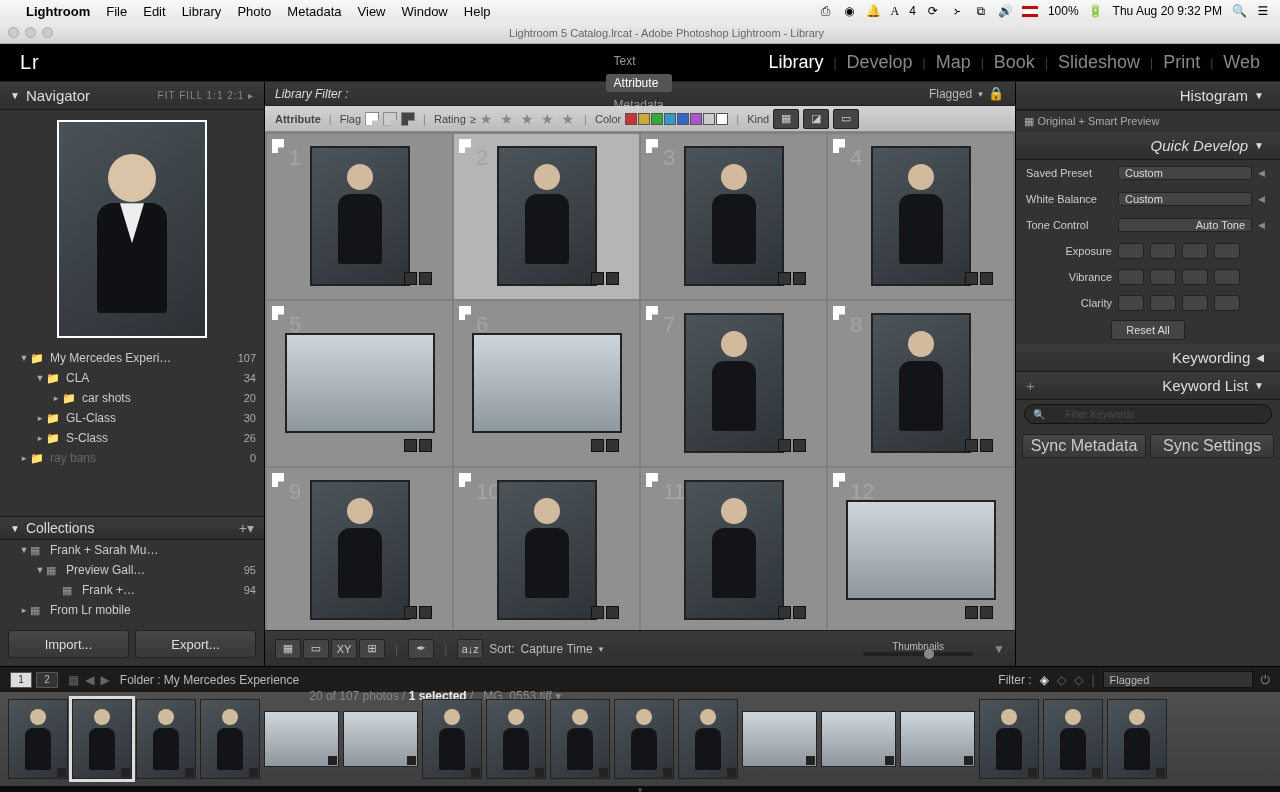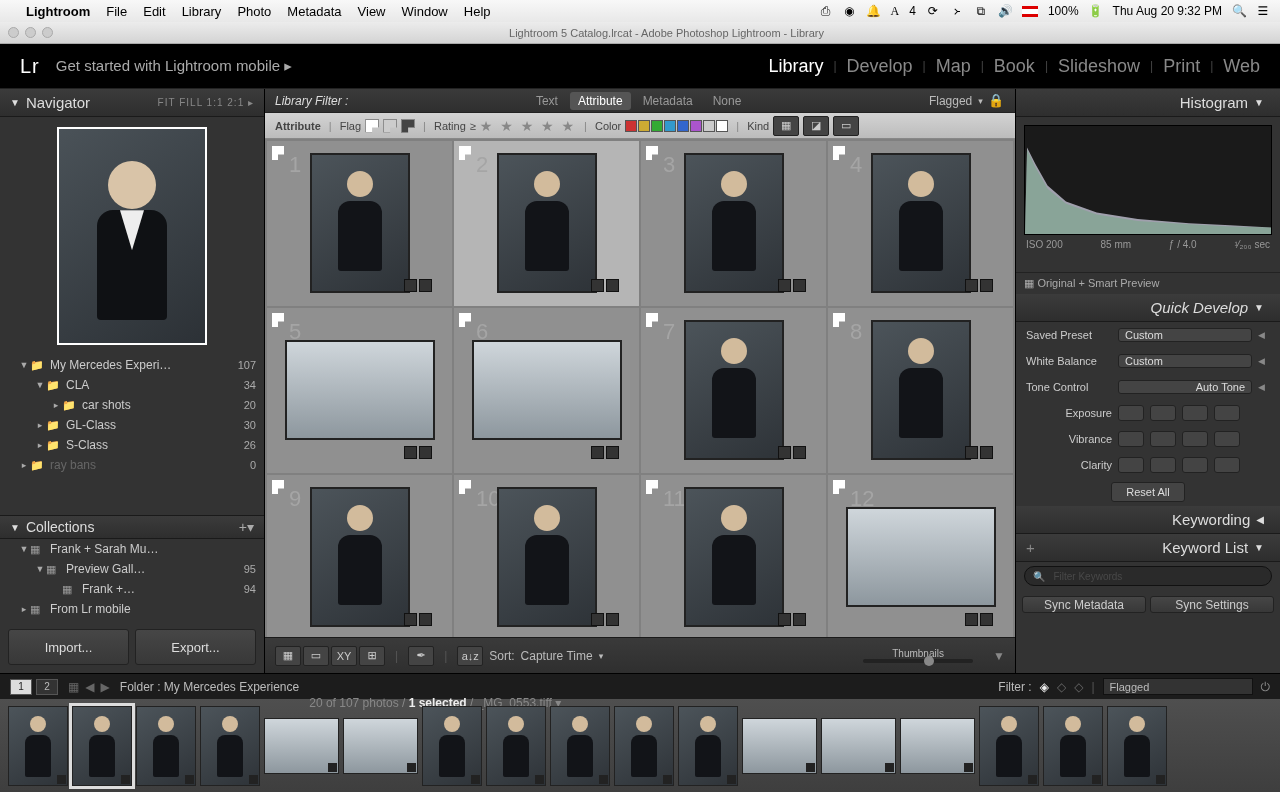--- a/index.html
+++ b/index.html
@@ -15,21 +15,21 @@
 .flag::after{content:"";position:absolute;left:0;top:0;width:100%;height:100%;background:linear-gradient(to bottom,#d00 0 25%,#fff 25% 75%,#d00 75% 100%);}
 .menuicon { width:14px; display:inline-block; text-align:center; }
 
 
 .wtitlebar { height: 22px; background: linear-gradient(#ececec,#d4d4d4); display: flex; align-items: center; padding: 0 8px; font-size: 11px; color: #666; border-bottom:1px solid #aaa;}
 .traffic { display: flex; gap: 6px; margin-right: 8px; }
 .traffic span { width: 11px; height: 11px; border-radius: 50%; background: #ccc; border:1px solid #aaa;}
 .wtitlebar .title { margin: 0 auto; }
 
 
-.appheader { height: 45px; background: #000; display: flex; align-items: center; padding: 0 20px; border-bottom: 1px solid #222; }
+.appheader { height: 38px; background: #000; display: flex; align-items: center; padding: 0 20px; border-bottom: 1px solid #222; }
 .lrlogo { font-size: 20px; font-weight: 300; letter-spacing:1px; color: #fff; margin-right: 16px; }
 .getstarted { font-size: 15px; color: #aaa; }
 .modules { margin-left: auto; display: flex; gap: 4px; align-items: center; }
 .modules .sep { color:#444; padding:0 6px;}
 .modules a { color: #888; font-size: 18px; cursor: pointer; }
 .modules a.active { color: #fff; }
 
 
 .mainrow { display: flex; height: 584px; }
 .leftpanel, .rightpanel { width: 265px; background: #333; display:flex; flex-direction:column; border-right:1px solid #000; }
@@ -51,26 +51,26 @@
 .foldertree .row.dim { color:#666;}
 .foldertree .tri2 { width:12px; font-size:9px; color:#aaa; text-align:center;}
 .foldertree .icn { width:16px; margin-right:4px; font-size:11px; color:#999;}
 .foldertree .cnt { margin-left:auto; color:#aaa; font-size:11px;}
 .foldertree .indent1{padding-left:18px;} .foldertree .indent2{padding-left:34px;} .foldertree .indent3{padding-left:50px;}
 
 .sectionhdr { height:24px; background:linear-gradient(#3b3b3b,#2e2e2e); border-top:1px solid #1a1a1a; border-bottom:1px solid #1a1a1a; display:flex; align-items:center; padding:0 10px; font-size:14px; color:#ddd;}
 .sectionhdr .plus{margin-left:auto; color:#aaa;}
 
 .btnrow { display:flex; gap:6px; padding:8px; background:#333;}
-.pbtn { flex:1; height:36px; background:linear-gradient(#464646,#383838); border:1px solid #222; border-radius:3px; color:#ddd; font-size:13px; cursor:pointer; display:flex; align-items:center; justify-content:center;}
+.pbtn { flex:1; height:28px; background:linear-gradient(#464646,#383838); border:1px solid #222; border-radius:3px; color:#ddd; font-size:13px; cursor:pointer; display:flex; align-items:center; justify-content:center;}
 
 
 .libfilter { height:24px; background:linear-gradient(#3a3a3a,#2f2f2f); display:flex; align-items:center; padding:0 10px; color:#bbb; font-size:12px; border-bottom:1px solid #222;}
 .libfilter .lbl{font-style:italic; color:#ddd;}
-.libfilter .tabs{ margin:0 auto; display:flex; gap:4px;}
+.libfilter .tabs{ margin:0 auto; display:flex; gap:4px;flex-direction:column;}
 .libfilter .tab{ padding:2px 8px; color:#999; border-radius:3px; cursor:pointer;}
 .libfilter .tab.active{ background:#555; color:#fff;}
 .lockwrap { display:flex; align-items:center; gap:6px;}
 .lock { color:#d4a838; font-size:13px;}
 
 .attrbar { height:26px; background:linear-gradient(#d3d3d3,#bcbcbc); display:flex; align-items:center; padding:0 10px; color:#444; font-size:11px; gap:8px; border-bottom:1px solid #888;}
 .attrbar .section { display:flex; align-items:center; gap:4px; }
 .attrbar .divider { color:#888;}
 .attrbar .flagicon { width:14px; height:14px; background:#fff; border:1px solid #888; clip-path:polygon(0 0,100% 0,100% 65%,50% 65%,50% 100%,0 100%,0 0);}
 .stars { color:#888; letter-spacing:2px; font-size:14px;}
@@ -105,21 +105,21 @@
 .qdrow{ display:flex; align-items:center; height:26px; padding:0 10px; gap:6px; color:#ccc;}
 .qdrow .ql{ flex:0 0 86px; font-size:11px; text-align:left;}
 .qdrow .qsel{ flex:1; height:14px; background:#444; border:1px solid #222; border-radius:3px; font-size:11px; padding:0 6px; display:flex; align-items:center; color:#ddd;}
 .qdrow .qbtn{ width:26px; height:16px; background:#444; border:1px solid #222; border-radius:3px;}
 .steprow .ql{text-align:right;}
 .qdrow .tribtn{ width:12px; color:#888; font-size:9px; cursor:pointer;}
 .centerbtn{ height:20px; padding:0 14px; background:#444; border:1px solid #222; border-radius:3px; color:#ddd; font-size:11px; margin:4px auto; display:block; cursor:pointer;}
 .kwinput{ margin:4px 8px; height:20px; background:#2a2a2a; border:1px solid #111; border-radius:10px; font-size:10px; color:#666; padding:0 8px; display:flex; align-items:center;}
 
 .syncrow{ display:flex; gap:4px; padding:6px; background:#333;}
-.syncbtn{ flex:1; height:17px; background:linear-gradient(#464646,#383838); border:1px solid #222; border-radius:3px; color:#ccc; font-size:12px; cursor:pointer;}
+.syncbtn{ flex:1; height:24px; background:linear-gradient(#464646,#383838); border:1px solid #222; border-radius:3px; color:#ccc; font-size:16px; cursor:pointer;}
 
 
 .fsheader{ height:26px; background:#1c1c1c; display:flex; align-items:center; padding:0 10px; color:#bbb; font-size:12px; gap:10px; border-top:1px solid #000;}
 .fsheader .screens{ display:flex; gap:4px;}
 .fsheader .scr{ width:22px; height:16px; background:#333; border:1px solid #555; display:flex; align-items:center; justify-content:center; font-size:10px;}
 .fsheader .scr.active{ background:#ddd; color:#222;}
 .fsheader .navarrows{ display:flex; gap:6px; color:#666;}
 .fsheader .filterright{ margin-left:auto; display:flex; align-items:center; gap:8px;}
 .fsheader .sel{ width:150px; height:17px; background:#333; border:1px solid #111; padding:0 6px; font-size:11px; display:flex; align-items:center;}
 
@@ -173,21 +173,20 @@
   <div class="traffic">
       <span></span>
       <span></span>
       <span></span>
     </div>
   <span class="title">Lightroom 5 Catalog.lrcat - Adobe Photoshop Lightroom - Library</span>
 </div>
 
 <div class="appheader">
   <span class="lrlogo">Lr</span>
-  <span class="getstarted">Get started with Lightroom mobile  ▸</span>
   <div class="modules">
     <a class="active">Library</a>
       <span class="sep">|</span>
     <a>Develop</a>
       <span class="sep">|</span>
     <a>Map</a>
       <span class="sep">|</span>
     <a>Book</a>
       <span class="sep">|</span>
     <a>Slideshow</a>
@@ -503,34 +502,20 @@
       </div>
       <span style="margin-left:10px; color:#888;">▼</span>
     </div>
   </div>
 
   <div class="rightpanel">
     <div class="panelheading" style="justify-content:flex-end;">
       <span>Histogram</span>
       <span class="tri" style="margin-left:6px;">▼</span>
     </div>
-    <div class="histo">
-      <div class="histoplot">
-        <svg viewBox="0 0 240 100" preserveAspectRatio="none">
-          <path d="M0,100 L2,20 L10,35 L22,55 L40,70 L70,80 L110,86 L160,90 L200,92 L240,94 L240,100 Z" fill="#b8b8c8" opacity="0.85"></path>
-          <path d="M0,100 L2,22 L10,38 L22,58 L40,72 L70,82 L110,88 L160,91 L200,93 L240,94 L240,100 Z" fill="#6a7" opacity="0.4"></path>
-        </svg>
-      </div>
-      <div class="histolabels">
-        <span>ISO 200</span>
-        <span>85 mm</span>
-        <span>ƒ / 4.0</span>
-        <span>¹⁄₂₀₀ sec</span>
-      </div>
-    </div>
     <div style="padding:4px 8px; font-size:11px; color:#aaa; border-top:1px solid #222;">▦ <span>Original + Smart Preview</span></div>
 
     <div class="panelheading" style="justify-content:flex-end;font-style:italic;">
       <span>Quick Develop</span>
         <span class="tri" style="margin-left:6px;">▼</span>
     </div>
     <div class="qdrow">
       <span class="ql">Saved Preset</span>
       <div class="qsel">
           <span>Custom</span>
@@ -576,21 +561,21 @@
 
     <div class="panelheading" style="justify-content:flex-end;">
       <span>Keywording</span>
         <span class="tri" style="margin-left:6px;">◀</span>
     </div>
     <div class="panelheading" style="justify-content:flex-end;">
       <span style="margin-right:auto; color:#888;">+</span>
       <span>Keyword List</span>
         <span class="tri" style="margin-left:6px;">▼</span>
     </div>
-    <div class="kwinput">🔍 <span style="opacity:0.5; margin-left:8px;">Filter Keywords</span></div>
+    <div class="kwinput">🔍 <span style="opacity:0.5; margin-left:20px;">Filter Keywords</span></div>
 
     <div class="syncrow">
       <button class="syncbtn">Sync Metadata</button>
       <button class="syncbtn">Sync Settings</button>
     </div>
   </div>
 </div>
 
 <div class="fsheader">
   <div class="screens">

